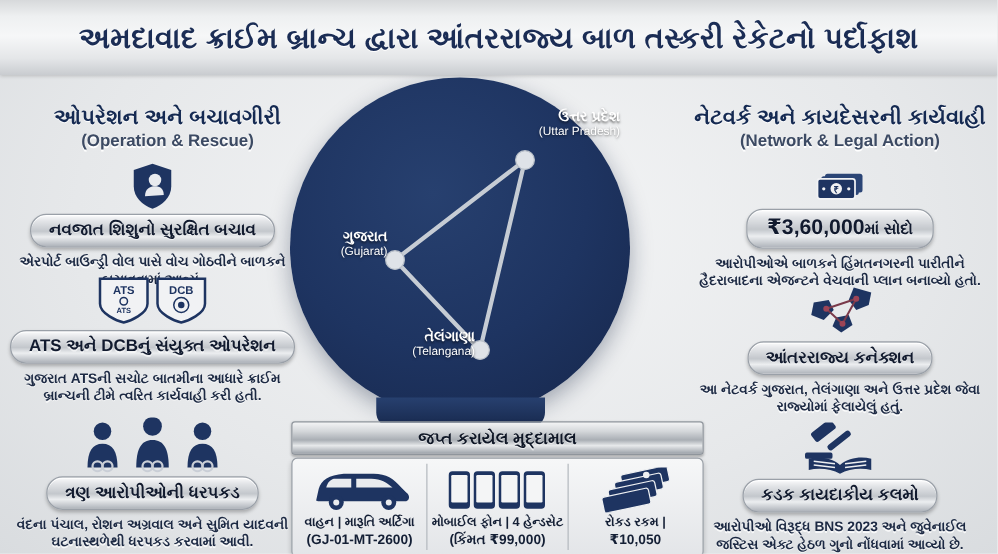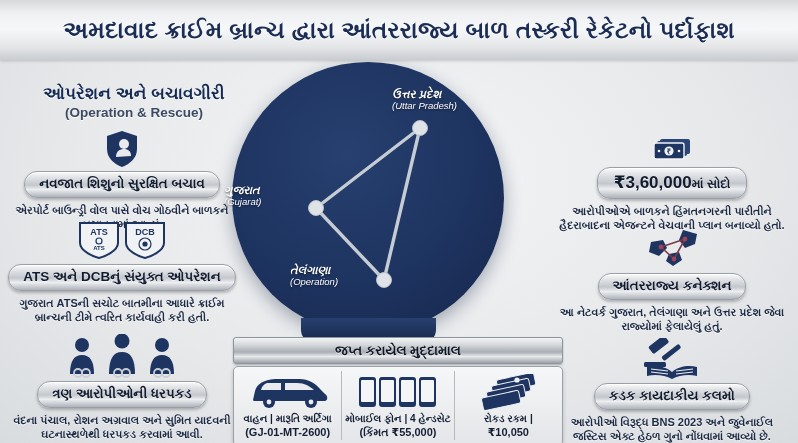--- a/index.html
+++ b/index.html
@@ -32,23 +32,22 @@
   .circle{
     position:absolute;left:232px;top:62px;width:272px;height:272px;border-radius:50%;
     background:radial-gradient(circle at 42% 34%, #27406f 0%, #1e3461 52%, #16264a 100%);
     box-shadow:0 6px 18px rgba(15,28,56,.35);
     z-index:2;
   }
   .circle svg{position:absolute;left:0;top:0;}
   .node{fill:#dfe3e8;stroke:#b9c0c9;stroke-width:1;}
   .edge{stroke:#c6ccd4;stroke-width:3.4;stroke-linecap:round;}
   .maplabel{
-    position:absolute;color:#ffffff;text-align:left;line-height:1.12;
+    position:absolute;color:#ffffff;text-align:right;line-height:1.12;
     text-shadow:0 1px 2px rgba(0,0,0,.55);
-    font-style:italic;
   }
   .maplabel .g{font-size:11.5px;font-weight:bold;display:block;}
   .maplabel .e{font-size:9.5px;display:block;}
 
   
   .circle-tab{
     position:absolute;left:301px;top:318px;width:135px;height:24px;
     background:linear-gradient(180deg,#27406f,#17284c);
     border-radius:0 0 12px 12px;z-index:3;
   }
@@ -93,21 +92,20 @@
     position:absolute;left:233px;top:337px;width:330px;z-index:5;
   }
   .seized-head{
     height:25px;border-radius:3px;
     background:linear-gradient(180deg,#f3f4f5 0%,#d4d7da 28%,#a9aeb4 56%,#e7e9eb 74%,#9ba1a8 100%);
     border:1px solid #8f959c;
     display:flex;align-items:center;justify-content:center;
     font-size:13.5px;font-weight:bold;color:#0f1726;
     text-shadow:0 1px 0 rgba(255,255,255,.65);
     box-shadow:0 1px 2px rgba(0,0,0,.25);
-    font-family:Liberation Serif, serif;
   }
   .seized-body{
     margin-top:2px;border:1px solid #9aa0a7;border-radius:5px;
     background:linear-gradient(180deg,#f6f7f8,#e3e5e8);
     display:flex;padding:4px 0 5px;
     box-shadow:0 2px 4px rgba(0,0,0,.2);
   }
   .seized-item{flex:1;text-align:center;padding:0 3px;}
   .seized-item + .seized-item{border-left:1px solid #b5bac0;}
   .seized-item .ic{height:42px;display:flex;align-items:center;justify-content:center;}
@@ -139,21 +137,21 @@
     <div class="maplabel" style="left:-8px;top:122px;width:86px;">
       <span class="g">ગુજરાત</span>
       <span class="e">(Gujarat)</span>
     </div>
     <div class="maplabel" style="left:160px;top:26px;width:104px;">
       <span class="g">ઉત્તર પ્રદેશ</span>
       <span class="e">(Uttar Pradesh)</span>
     </div>
     <div class="maplabel" style="left:58px;top:202px;width:90px;">
       <span class="g">તેલંગાણા</span>
-      <span class="e">(Operation)</span>
+      <span class="e">(Telangana)</span>
     </div>
   </div>
   <div class="circle-tab"></div>
 
   <div class="colhead left">
     <span class="g">ઓપરેશન અને બચાવગીરી</span>
     <span class="e">(Operation &amp; Rescue)</span>
   </div>
 
   <div class="block left" style="top:126px;">
@@ -207,20 +205,24 @@
           <text x="71" y="16" font-size="9" font-weight="bold" fill="#1e3461" text-anchor="middle" font-family="Liberation Sans">DCB</text>
           <circle cx="71" cy="25" r="6" fill="none" stroke="#1e3461" stroke-width="1.2"></circle>
           <circle cx="71" cy="25" r="2.6" fill="#1e3461"></circle>
         </g>
       </svg>
     </div>
     <div class="pill">ATS અને DCBનું સંયુક્ત ઓપરેશન</div>
     <div class="desc">ગુજરાત ATSની સચોટ બાતમીના આધારે ક્રાઈમ બ્રાન્ચની ટીમે ત્વરિત કાર્યવાહી કરી હતી.</div>
   </div>
 
+  <div class="colhead right">
+    <span class="g">નેટવર્ક અને કાયદેસરની કાર્યવાહી</span>
+    <span class="e">(Network &amp; Legal Action)</span>
+  </div>
 
   <div class="block right" style="top:122px;">
     <div class="iconwrap">
       <svg width="40" height="28" viewBox="0 0 40 28">
         <rect x="8" y="3" width="30" height="15" rx="2" class="navy2"></rect>
         <rect x="5" y="5" width="30" height="15" rx="2" class="navy2"></rect>
         <rect x="2" y="7" width="30" height="16" rx="2" class="navy" stroke="#f2f3f5" stroke-width="1.4"></rect>
         <circle cx="17" cy="15" r="4.6" fill="#f0f1f3"></circle>
         <text x="17" y="18.4" font-size="7.5" font-weight="bold" fill="#1e3461" text-anchor="middle" font-family="Liberation Sans">₹</text>
         <circle cx="7" cy="15" r="1.3" fill="#f0f1f3"></circle>
@@ -310,21 +312,21 @@
             </g>
             <g fill="#f4f5f6">
               <rect x="5" y="6" width="13" height="22" rx="1"></rect>
               <rect x="25" y="6" width="13" height="22" rx="1"></rect>
               <rect x="45" y="6" width="13" height="22" rx="1"></rect>
               <rect x="65" y="6" width="13" height="22" rx="1"></rect>
             </g>
           </svg>
         </div>
         <div class="l1">મોબાઈલ ફોન | 4 હેન્ડસેટ</div>
-        <div class="l2">(કિંમત ₹55,000)</div>
+        <div class="l2">(કિંમત ₹99,000)</div>
       </div>
 
       <div class="seized-item">
         <div class="ic">
           <svg width="62" height="36" viewBox="0 0 62 36">
             <g class="navy" stroke="#eef0f2" stroke-width="1">
               <rect x="20" y="2" width="38" height="13" rx="2" transform="rotate(-12 39 8)"></rect>
               <rect x="15" y="8" width="38" height="13" rx="2" transform="rotate(-12 34 14)"></rect>
               <rect x="10" y="14" width="38" height="13" rx="2" transform="rotate(-12 29 20)"></rect>
               <rect x="5" y="20" width="38" height="13" rx="2" transform="rotate(-12 24 26)"></rect>

